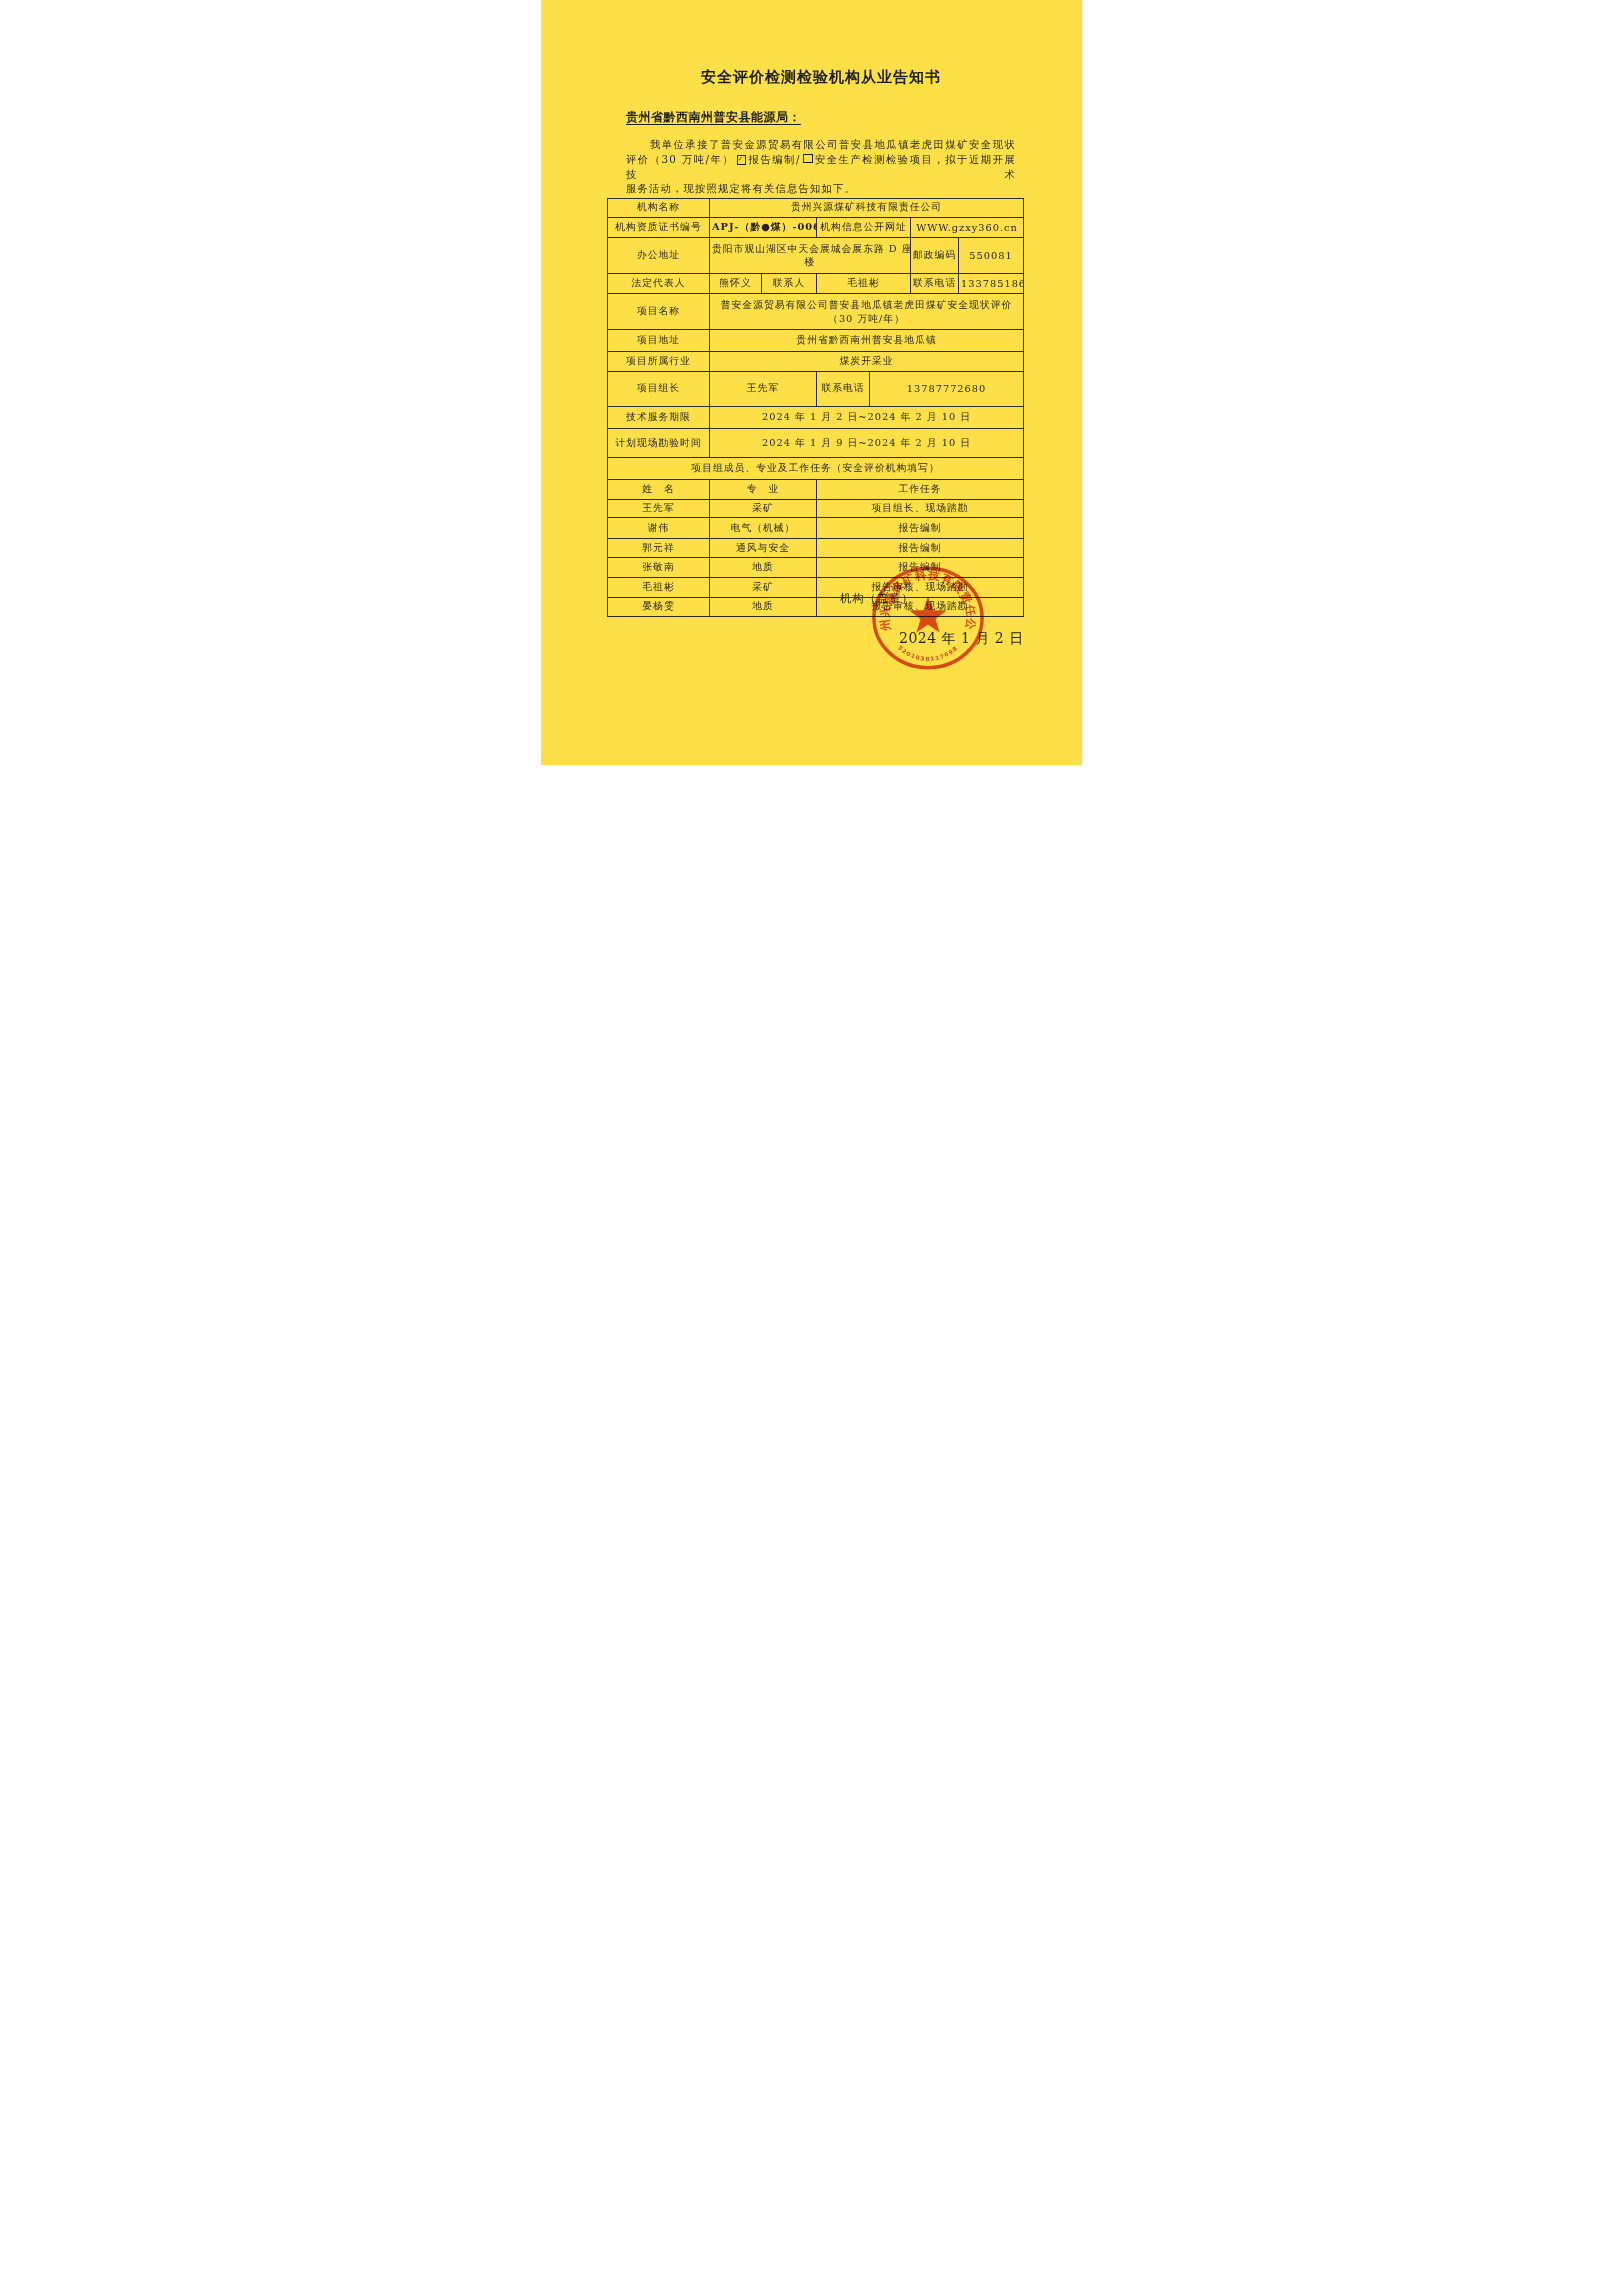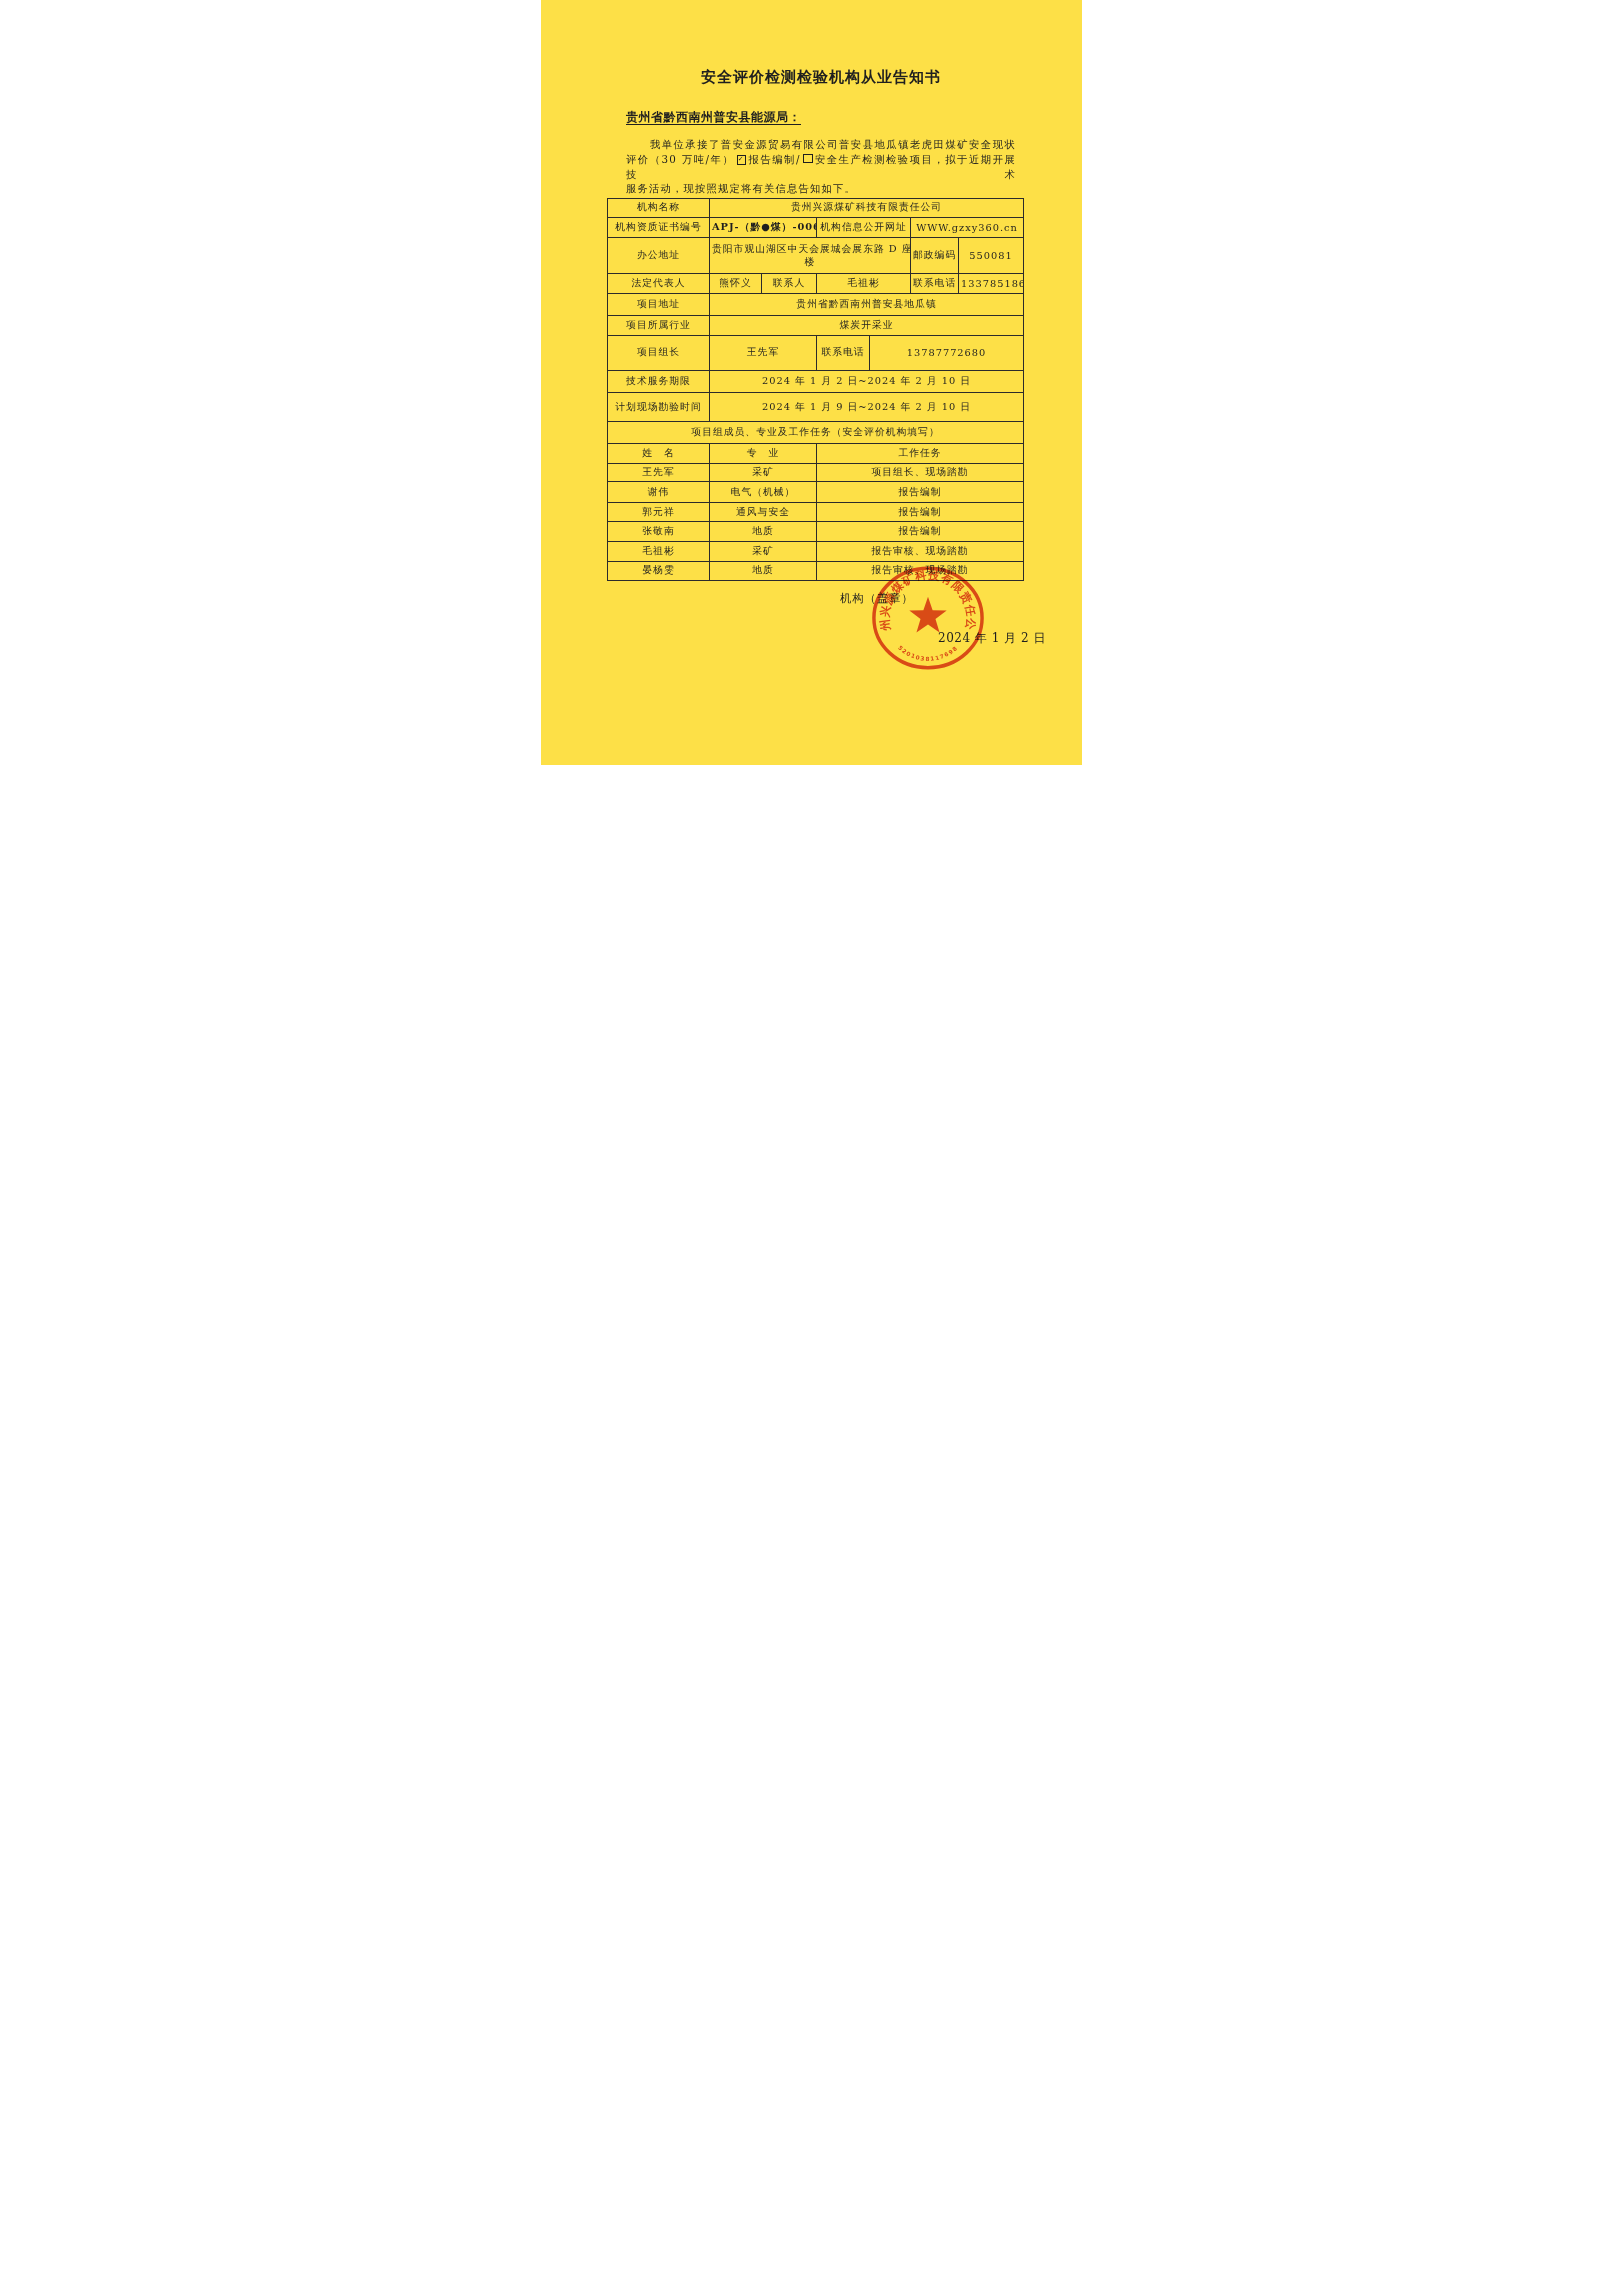--- a/index.html
+++ b/index.html
@@ -22,21 +22,21 @@
   table.info{border-collapse:collapse;table-layout:fixed;margin:1.5px 0 0 66px;width:415px;
              font-size:9.8px;}
   table.info td{border:0.8px solid #2b2b2b;text-align:center;vertical-align:middle;
                 padding:0 2px;letter-spacing:1px;white-space:nowrap;overflow:hidden;margin-left:32px;}
   table.info{border:1.5px solid #2b2b2b;}
   td.num{letter-spacing:0.2px;}
   td.strong{font-weight:bold;}
   td.multi{white-space:normal;}
   td.multi .ln{line-height:13.3px;}
   .stamp-label{position:absolute;left:299px;top:591px;font-size:11.3px;letter-spacing:1px;z-index:1;}
-  .stamp-date{position:absolute;left:397px;top:630px;font-size:12px;letter-spacing:0.5px;z-index:1;}
+  .stamp-date{position:absolute;left:358px;top:630px;font-size:14px;letter-spacing:0.5px;z-index:1;}
   svg.seal{position:absolute;left:328px;top:559px;width:118px;height:118px;z-index:2;
            mix-blend-mode:multiply;opacity:0.92;}
   .seal-ring{fill:none;stroke:#d8463d;stroke-width:7;}
   .seal-text{fill:#d8463d;font-size:23px;letter-spacing:2px;font-weight:bold;
              font-family:"DejaVu Serif","Liberation Serif",serif;}
   .seal-code{fill:#d8463d;font-size:11.5px;letter-spacing:2.5px;font-weight:bold;
              font-family:"DejaVu Sans","Liberation Sans",sans-serif;}
   .seal-star{fill:#d8463d;}
 </style>
 </head>
@@ -84,20 +84,27 @@
         <td>邮政编码</td>
         <td class="num">550081</td>
       </tr>
       <tr style="height:20.6px">
         <td>法定代表人</td>
         <td>熊怀义</td>
         <td>联系人</td>
         <td colspan="2">毛祖彬</td>
         <td>联系电话</td>
         <td class="num">13378518698</td>
+      </tr>
+      <tr style="height:36px">
+        <td>项目名称</td>
+        <td colspan="6" class="multi">
+          <div class="ln">普安金源贸易有限公司普安县地瓜镇老虎田煤矿安全现状评价</div>
+          <div class="ln">（30 万吨/年）</div>
+        </td>
       </tr>
       <tr style="height:22px">
         <td>项目地址</td>
         <td colspan="6">贵州省黔西南州普安县地瓜镇</td>
       </tr>
       <tr style="height:19.6px">
         <td>项目所属行业</td>
         <td colspan="6">煤炭开采业</td>
       </tr>
       <tr style="height:35px">

